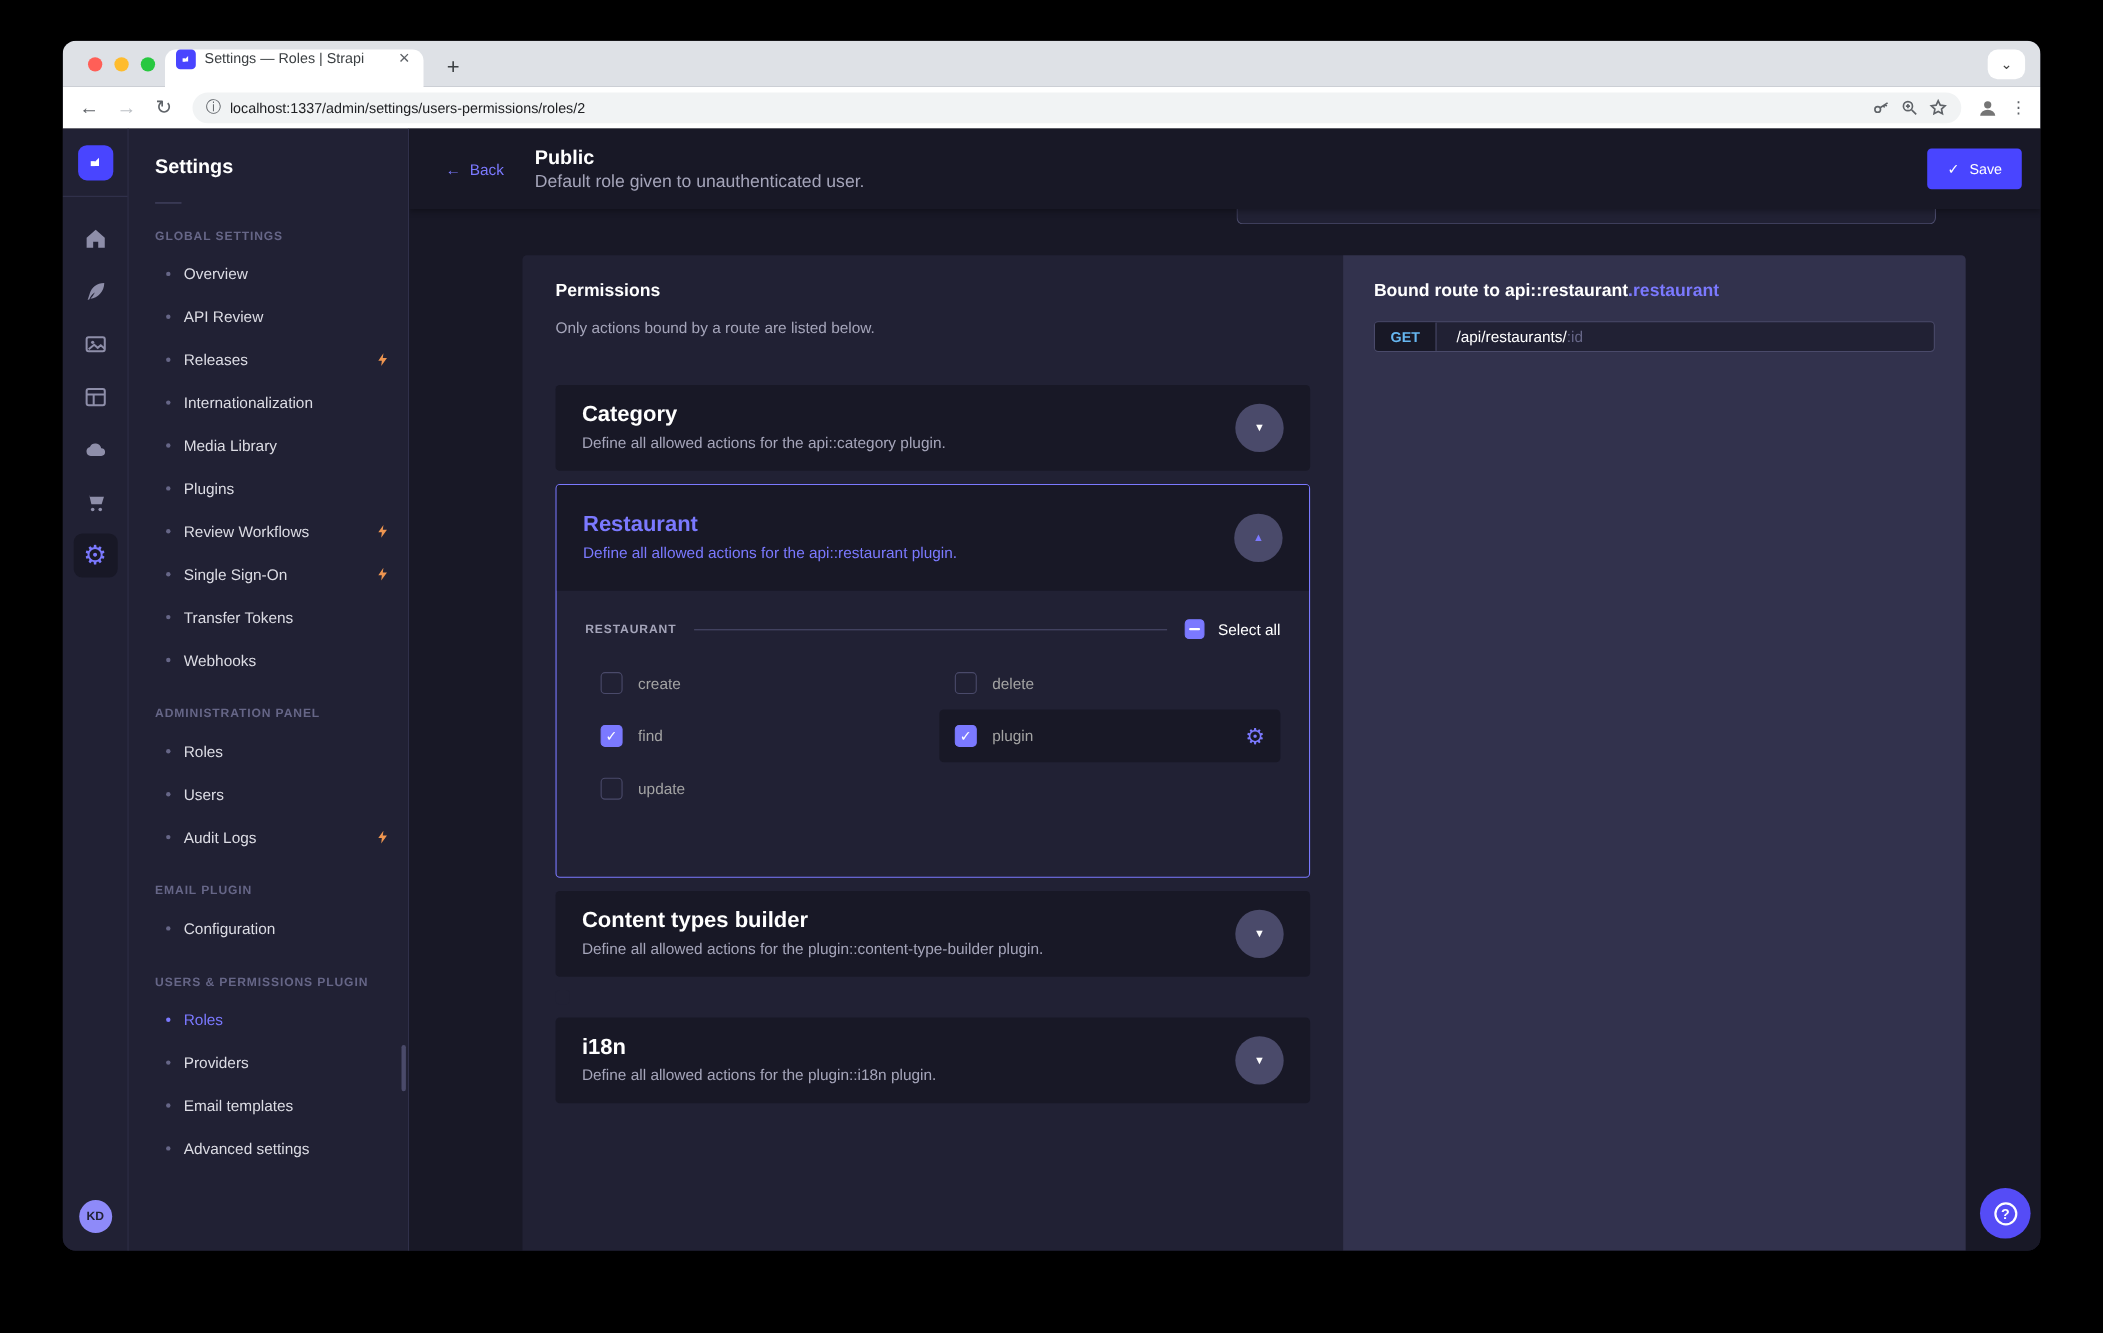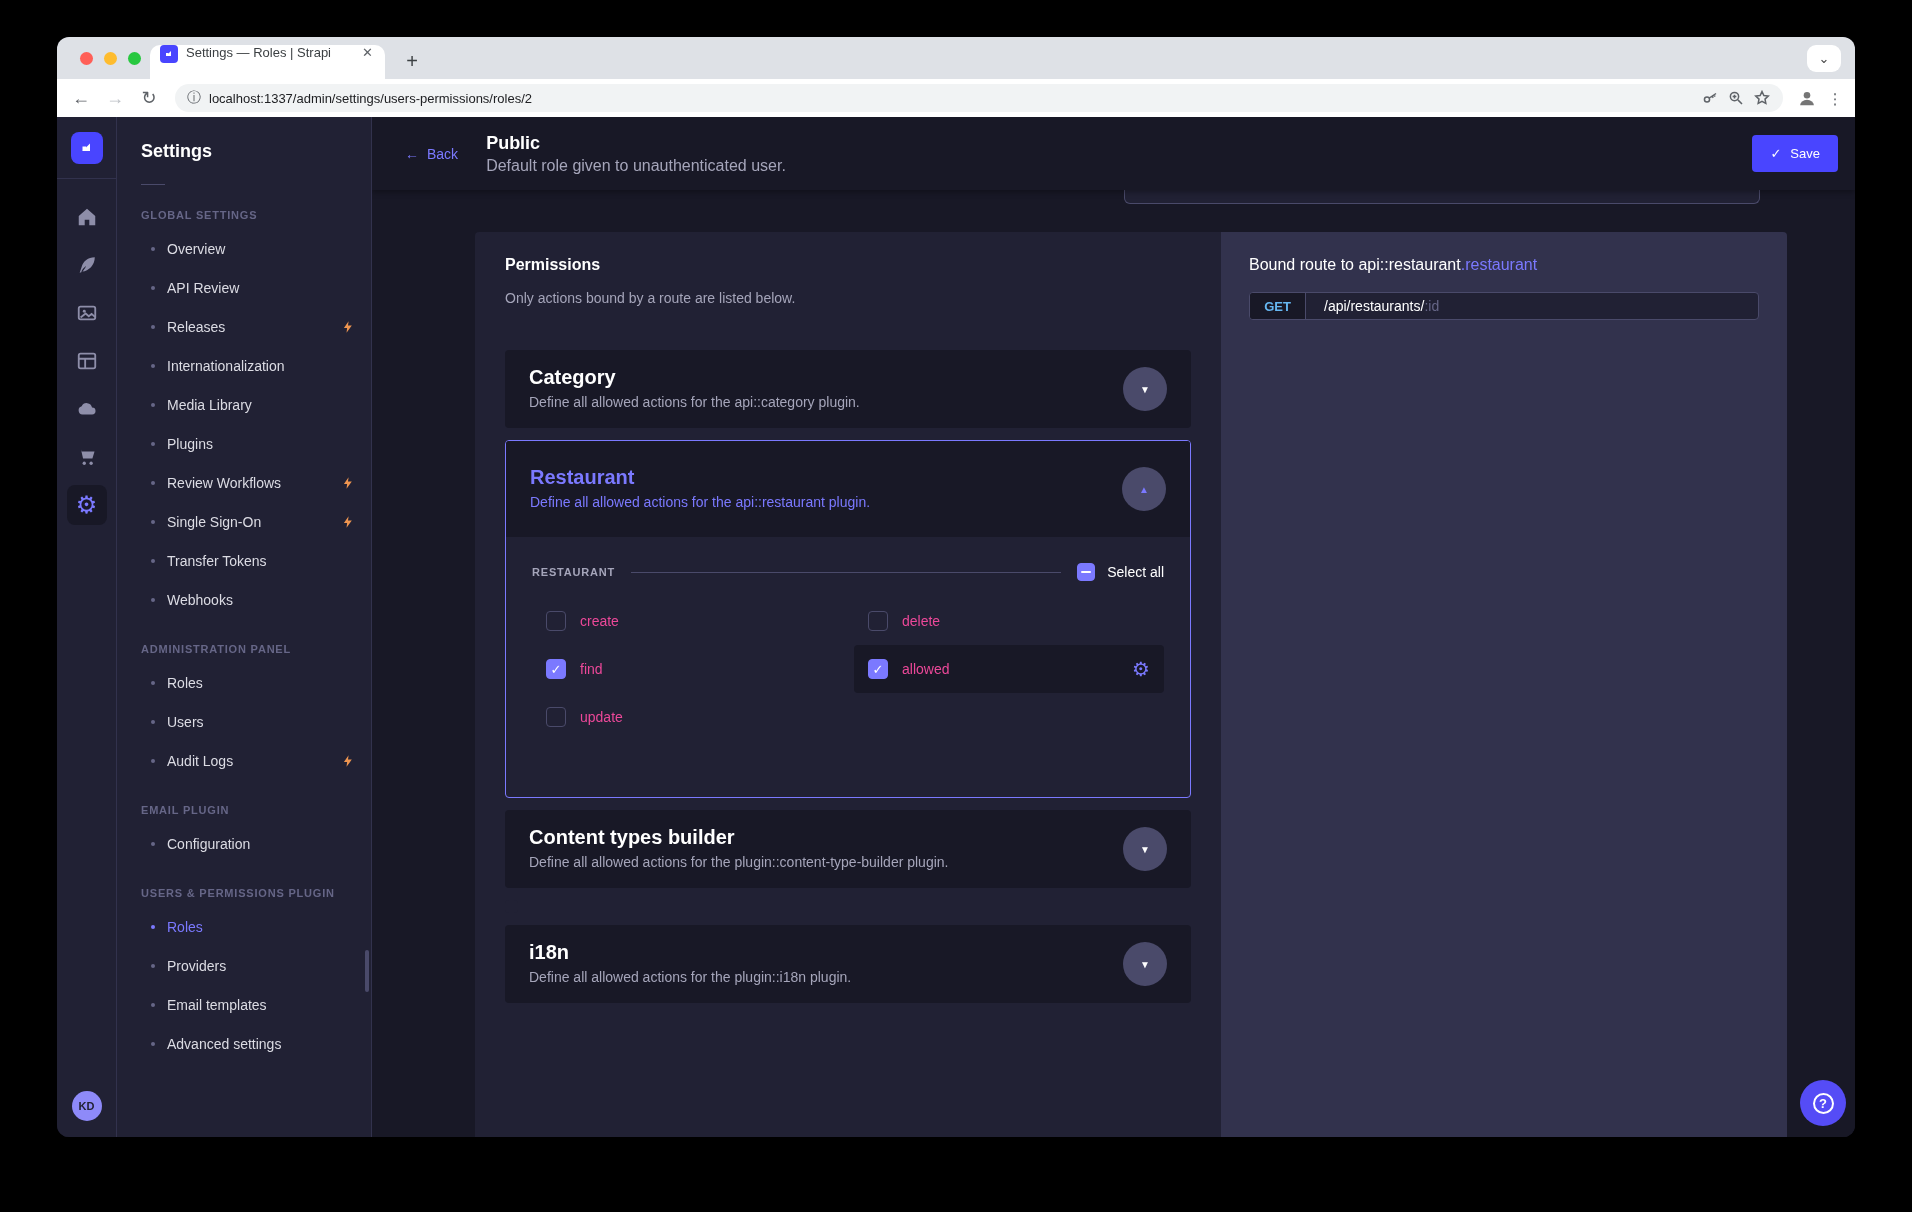--- a/index.html
+++ b/index.html
@@ -105,27 +105,27 @@
   .select-all { display:flex; align-items:center; gap:12px; flex:none; }
   .select-all-label { color:#fff; font-size:14px; }
   .cbx { width:20px; height:20px; border-radius:4px; border:1px solid #4a4a6a; background:transparent;
     display:flex; align-items:center; justify-content:center; flex:none; }
   .cbx.checked { background:#7b79ff; border-color:#7b79ff; color:#fff; font-size:13px; }
   .cbx.indeterminate { width:18px; height:18px; background:#7b79ff; border-color:#7b79ff; position:relative; }
   .cbx.indeterminate::after { content:""; width:10px; height:2px; background:#fff; border-radius:1px; }
 
   .action-grid { margin-top:16px; display:grid; grid-template-columns:1fr 1fr; column-gap:12px; grid-auto-rows:48px; }
   .action-cell { display:flex; align-items:center; gap:14px; padding:0 14px; border-radius:4px; }
-  .action-cell .lbl { color:#ec4899; font-size:14px; }
+  .action-cell .lbl { color:#a3a3a3; font-size:14px; }
   .action-cell.selected { background:#181826; }
   .cell-gear { margin-left:auto; color:#7b79ff; font-size:20px; line-height:1; font-family:"DejaVu Sans", sans-serif; }
 
   
   .route-panel { flex:1; background:#32324d; border-radius:0 4px 0 0; padding:24px 28px; }
-  .route-title { font-size:16px; font-weight:normal; color:#fff; }
+  .route-title { font-size:16px; font-weight:bold; color:#fff; }
   .route-title .accent { color:#7b79ff; }
   .route-box { margin-top:18px; height:28px; border:1px solid #4a4a6a; border-radius:4px; display:flex; overflow:hidden; background:#212134; }
   .route-method { width:56px; background:#181826; border-right:1px solid #4a4a6a; color:#66b7f1;
     font-size:13px; font-weight:bold; display:flex; align-items:center; justify-content:center; flex:none; }
   .route-path { display:flex; align-items:center; padding-left:18px; font-size:14px; color:#fff; }
   .route-path .param { color:#666687; }
 
   .help-btn { position:absolute; right:9px; bottom:11px; width:46px; height:46px; border-radius:50%;
     background:#554cf6; border:none; display:flex; align-items:center; justify-content:center; z-index:4; }
   .help-q { width:21px; height:21px; border-radius:50%; border:2px solid #fff; color:#fff; font-size:13px;
@@ -427,21 +427,21 @@
                   <div class="action-cell">
                     <span class="cbx"></span>
                     <span class="lbl">delete</span>
                   </div>
                   <div class="action-cell">
                     <span class="cbx checked">✓</span>
                     <span class="lbl">find</span>
                   </div>
                   <div class="action-cell selected">
                     <span class="cbx checked">✓</span>
-                    <span class="lbl">allowed</span>
+                    <span class="lbl">plugin</span>
                     <span class="cell-gear">⚙</span>
                   </div>
                   <div class="action-cell">
                     <span class="cbx"></span>
                     <span class="lbl">update</span>
                   </div>
                 </div>
               </div>
             </div>
 

